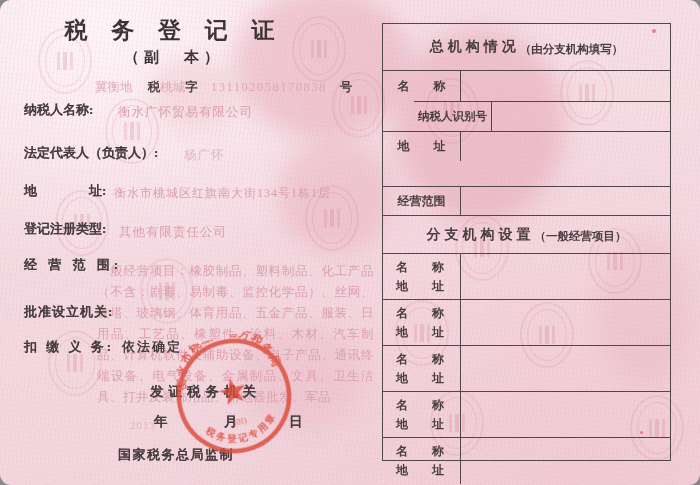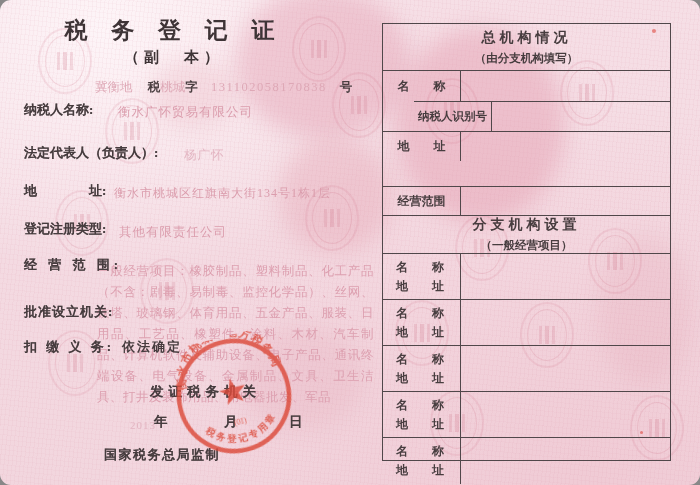--- a/index.html
+++ b/index.html
@@ -34,21 +34,21 @@
   .subtitle{left:0;top:48px;width:348px;text-align:center;font-size:15px;font-weight:600;
          letter-spacing:5px;color:#3e3436;z-index:3;}
   .serial{left:95px;top:79px;font-size:12.5px;z-index:2;white-space:nowrap;}
   .s-light{color:#dea8b6;}
   .s-dark{color:#4a3f41;font-weight:600;}
   .scope-text{left:97px;top:261px;width:277px;font-size:12.5px;line-height:21px;
       color:#dda0b0;text-align:justify;z-index:2;letter-spacing:.5px;}
   
   .panel{left:382px;top:23px;width:289px;height:438px;border:1.5px solid #50474a;
       box-sizing:border-box;z-index:3;color:#473d3f;background:rgba(255,255,255,0);}
-  .thead{display:flex;flex-direction:column;align-items:center;justify-content:center;box-sizing:border-box;}
+  .thead{display:flex;flex-direction:row;align-items:center;justify-content:center;box-sizing:border-box;}
   .thead .t1{font-size:14px;font-weight:700;letter-spacing:4px;}
   .thead .t2{font-size:11.5px;font-weight:600;margin-top:4px;}
   .trow{display:flex;box-sizing:border-box;border-top:1.2px solid #50474a;}
   .tlabel{width:78px;border-right:1.2px solid #50474a;display:flex;align-items:center;
       justify-content:center;font-size:12px;font-weight:600;box-sizing:border-box;}
   .tval{flex:1;}
   .tgroup .tlabel{flex-direction:column;align-items:flex-start;justify-content:center;
       padding-left:13px;line-height:19px;}
   .stamp{left:174px;top:336px;width:120px;height:120px;z-index:6;
       transform:rotate(-14deg);opacity:.82;filter:blur(.3px);}
@@ -116,21 +116,21 @@
   <div class="abs lbl" style="left:24px;top:338px;letter-spacing:3px;">扣 缴 义 务:</div>
   <div class="abs dkv" style="left:122px;top:338px;">依法确定</div>
 
   <div class="abs lbl" style="left:150px;top:383px;font-size:13.5px;letter-spacing:5px;">发证税务机关</div>
 
   <div class="abs fv fv-faint" style="left:130px;top:419px;font-size:11px;">2013</div>
   <div class="abs lbl" style="left:154px;top:413px;font-size:13.5px;">年</div>
   <div class="abs lbl" style="left:224px;top:413px;font-size:13.5px;">月</div>
   <div class="abs lbl" style="left:289px;top:413px;font-size:13.5px;">日</div>
 
-  <div class="abs lbl" style="left:104px;top:446px;letter-spacing:1.5px;">国家税务总局监制</div>
+  <div class="abs lbl" style="left:118px;top:446px;letter-spacing:1.5px;">国家税务总局监制</div>
 
   <div class="abs panel">
     <div class="thead" style="height:46px;">
       <div class="t1">总机构情况</div>
       <div class="t2">（由分支机构填写）</div>
     </div>
     <div class="trow" style="height:31px;">
       <div class="tlabel">名　　称</div>
       <div class="tval"></div>
     </div>
@@ -139,21 +139,21 @@
       <div class="tval"></div>
     </div>
     <div class="trow" style="height:30px;">
       <div class="tlabel">地　　址</div>
       <div class="tval"></div>
     </div>
     <div class="trow" style="height:29px;margin-top:25px;">
       <div class="tlabel">经营范围</div>
       <div class="tval"></div>
     </div>
-    <div class="thead" style="height:38px;border-top:1.2px solid #50474a;justify-content:flex-end;">
+    <div class="thead" style="height:38px;border-top:1.2px solid #50474a;">
       <div class="t1">分支机构设置</div>
       <div class="t2">（一般经营项目）</div>
     </div>
     <div class="trow tgroup" style="height:46px;">
       <div class="tlabel">
         <div>名　　称</div>
         <div>地　　址</div>
       </div>
         <div class="tval"></div>
     </div>

